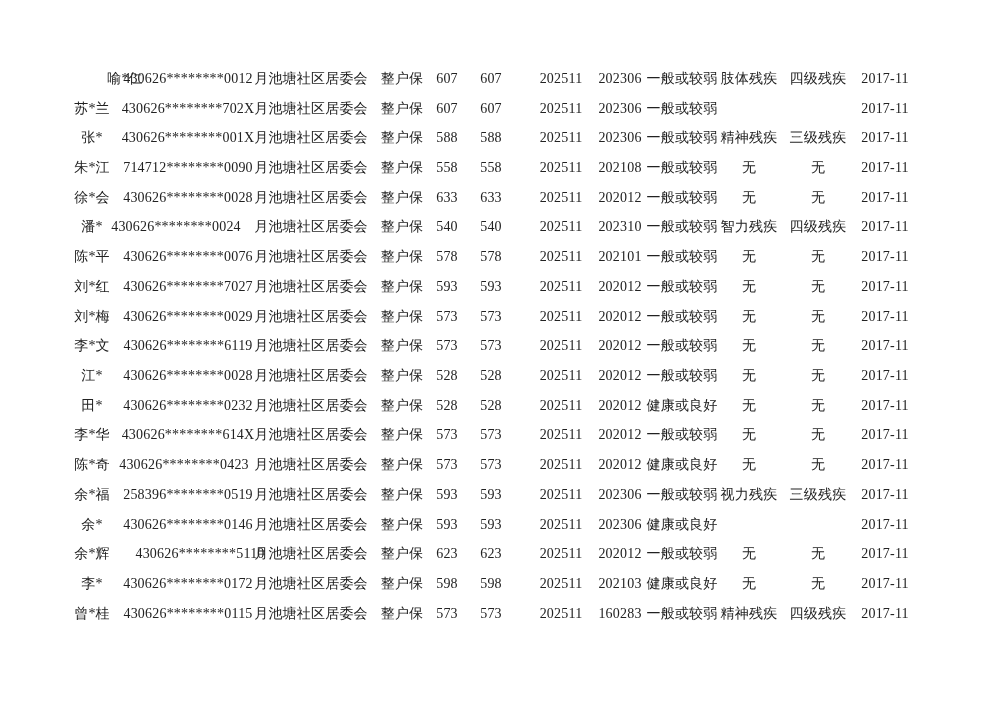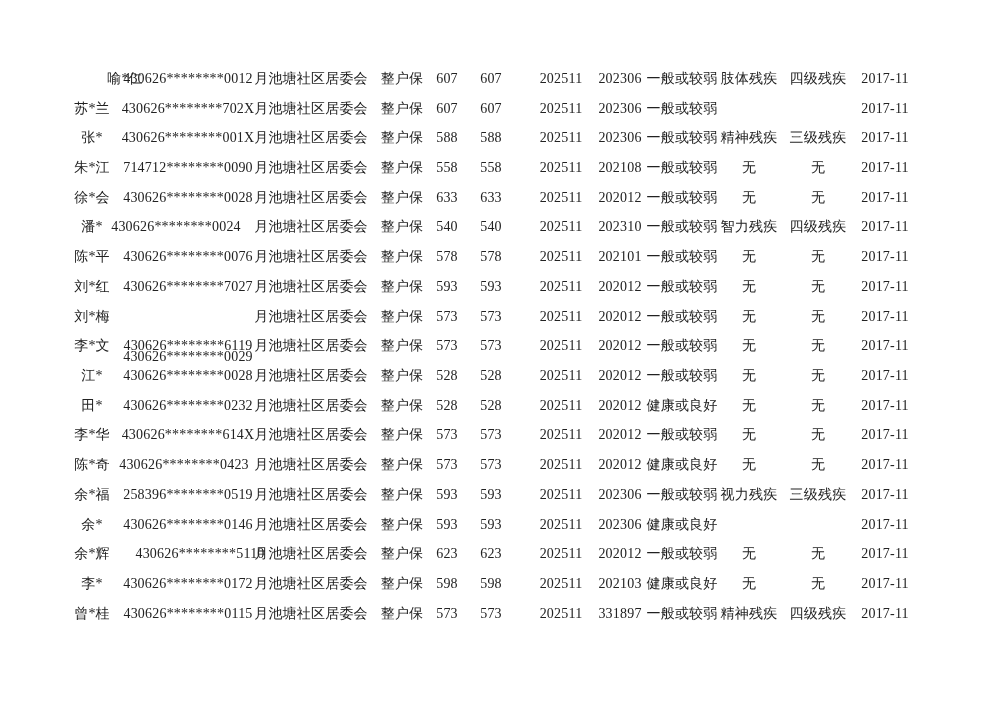--- a/index.html
+++ b/index.html
@@ -145,21 +145,21 @@
         <span class="table-cell" style="left: 491px;">593</span>
         <span class="table-cell" style="left: 561px;">202511</span>
         <span class="table-cell" style="left: 620px;">202012</span>
         <span class="table-cell" style="left: 682px;">一般或较弱</span>
         <span class="table-cell" style="left: 749px;">无</span>
         <span class="table-cell" style="left: 818px;">无</span>
         <span class="table-cell" style="left: 885px;">2017-11</span>
       </div>
       <div class="table-row">
         <span class="table-cell" style="left: 92px;">刘*梅</span>
-        <span class="table-cell" style="left: 188px; margin-top: 40px;">430626********0029</span>
+        <span class="table-cell" style="left: 188px;">430626********0029</span>
         <span class="table-cell" style="left: 311px;">月池塘社区居委会</span>
         <span class="table-cell" style="left: 402px;">整户保</span>
         <span class="table-cell" style="left: 447px;">573</span>
         <span class="table-cell" style="left: 491px;">573</span>
         <span class="table-cell" style="left: 561px;">202511</span>
         <span class="table-cell" style="left: 620px;">202012</span>
         <span class="table-cell" style="left: 682px;">一般或较弱</span>
         <span class="table-cell" style="left: 749px;">无</span>
         <span class="table-cell" style="left: 818px;">无</span>
         <span class="table-cell" style="left: 885px;">2017-11</span>
@@ -289,20 +289,20 @@
         <span class="table-cell" style="left: 885px;">2017-11</span>
       </div>
       <div class="table-row">
         <span class="table-cell" style="left: 92px;">曾*桂</span>
         <span class="table-cell" style="left: 188px;">430626********0115</span>
         <span class="table-cell" style="left: 311px;">月池塘社区居委会</span>
         <span class="table-cell" style="left: 402px;">整户保</span>
         <span class="table-cell" style="left: 447px;">573</span>
         <span class="table-cell" style="left: 491px;">573</span>
         <span class="table-cell" style="left: 561px;">202511</span>
-        <span class="table-cell" style="left: 620px;">331897</span>
+        <span class="table-cell" style="left: 620px;">160283</span>
         <span class="table-cell" style="left: 682px;">一般或较弱</span>
         <span class="table-cell" style="left: 749px;">精神残疾</span>
         <span class="table-cell" style="left: 818px;">四级残疾</span>
         <span class="table-cell" style="left: 885px;">2017-11</span>
       </div>
     </div>
 </div>
 
 </body></html>

